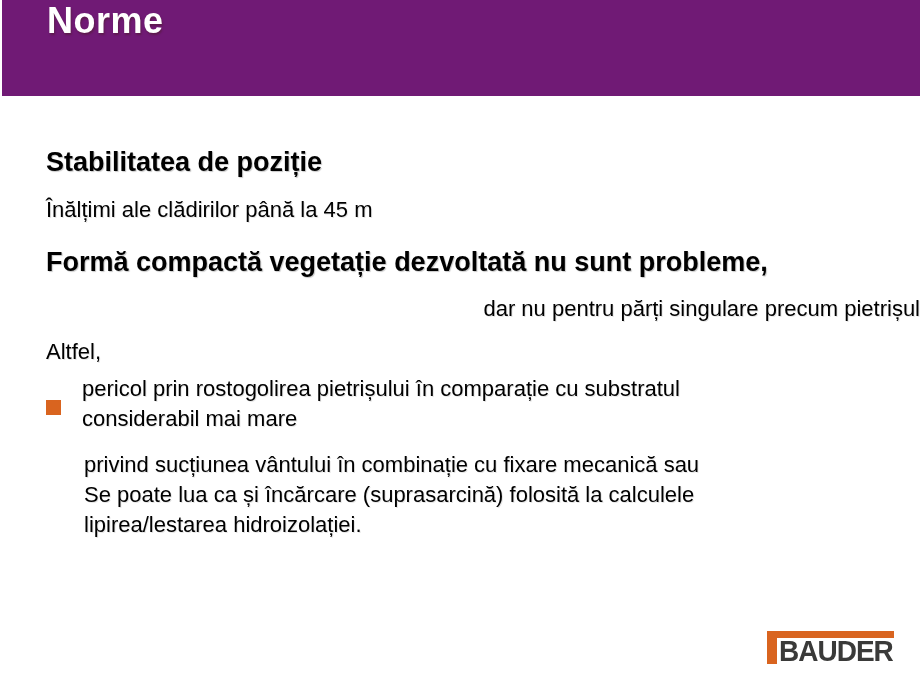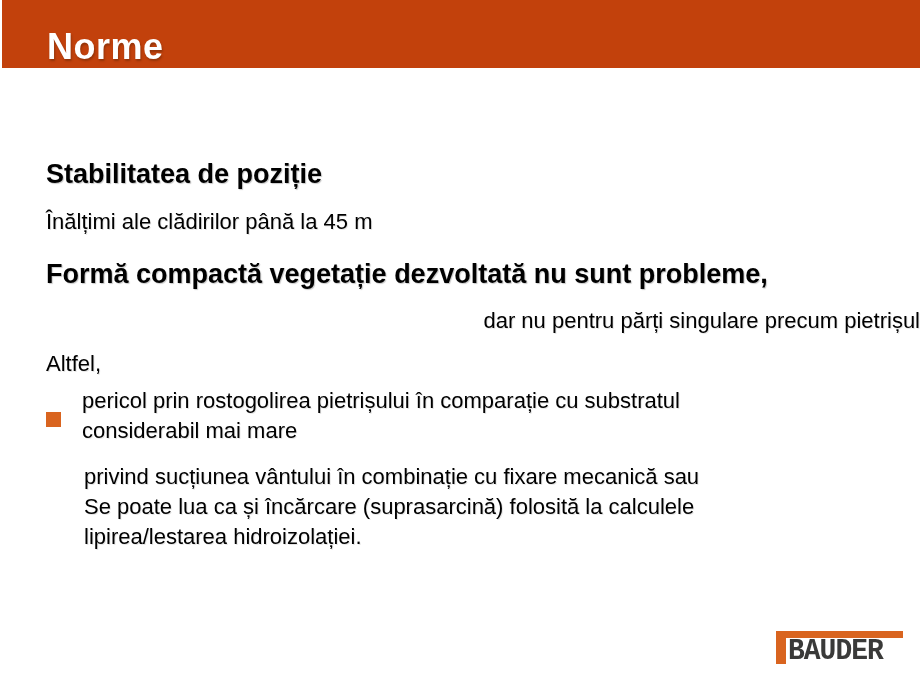--- a/index.html
+++ b/index.html
@@ -16,44 +16,43 @@
     font-family: "Liberation Sans", sans-serif;
     color: #000000;
   }
 
   
   .header-band {
     position: absolute;
     top: 0;
     left: 2px;
     right: 0;
-    height: 68px;
-    background: #c2410c;
+    height: 96px;
+    background: #701a75;
     display: flex;
-    align-items: flex-end;
+    align-items: flex-start;
   }
   .header-title {
     color: #ffffff;
     font-size: 36px;
     font-weight: bold;
     padding-left: 45px;
     letter-spacing: 0.5px;
     text-shadow: 1px 2px 2px rgba(60, 30, 5, 0.35);
   }
 
   
   .body-area {
     position: absolute;
     top: 91px;
     left: 0;
     right: 0;
     bottom: 0;
     padding: 16px 0 0 46px;
     box-sizing: border-box;
-    margin-top: 12px;
   }
   .h-bold {
     font-size: 27px;
     font-weight: bold;
     line-height: 34px;
     text-shadow: 1px 1px 1px rgba(0, 0, 0, 0.22);
   }
   .t-reg {
     font-size: 22px;
     line-height: 28px;
@@ -92,23 +91,22 @@
     padding-left: 38px;
     font-size: 22px;
     line-height: 30px;
     text-shadow: 1px 1px 0 rgba(0, 0, 0, 0.10);
   }
 
   
   .logo {
     position: absolute;
     top: 631px;
-    right: 17px;
+    right: 26px;
     width: 127px;
-    font-family: Liberation Mono, monospace;
   }
   .logo-top-bar {
     width: 100%;
     height: 7px;
     background: #d9641f;
   }
   .logo-row {
     display: flex;
     align-items: stretch;
   }

